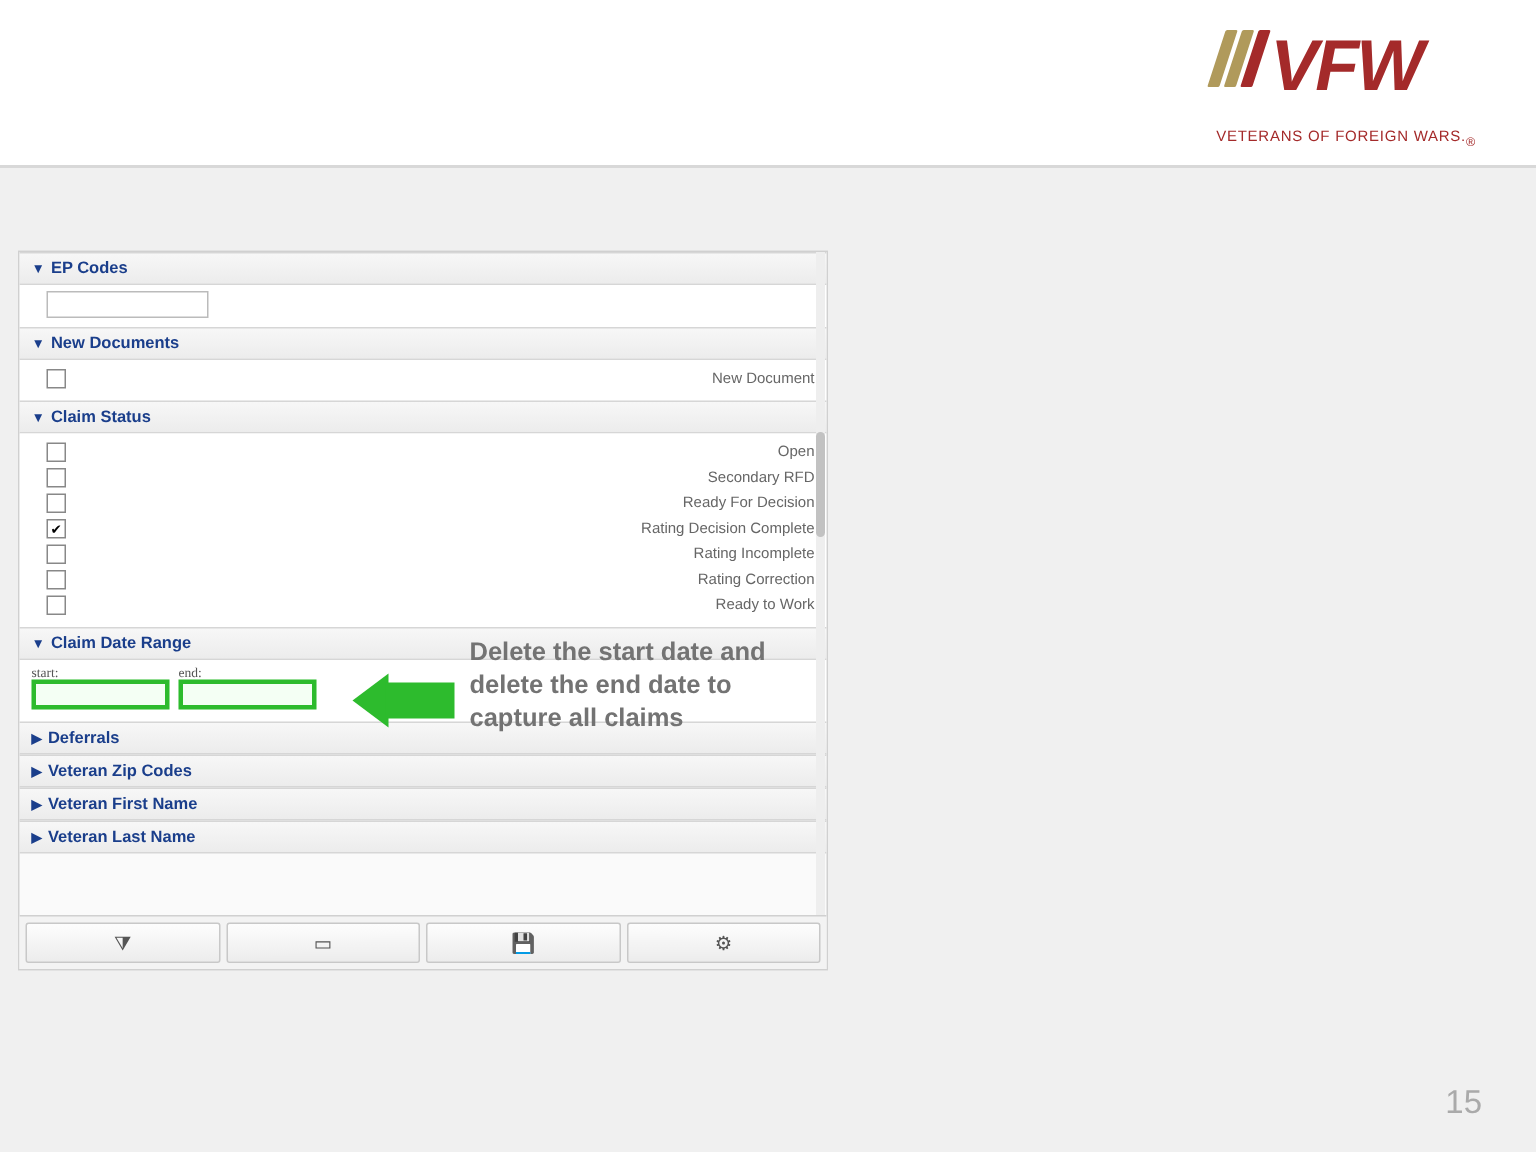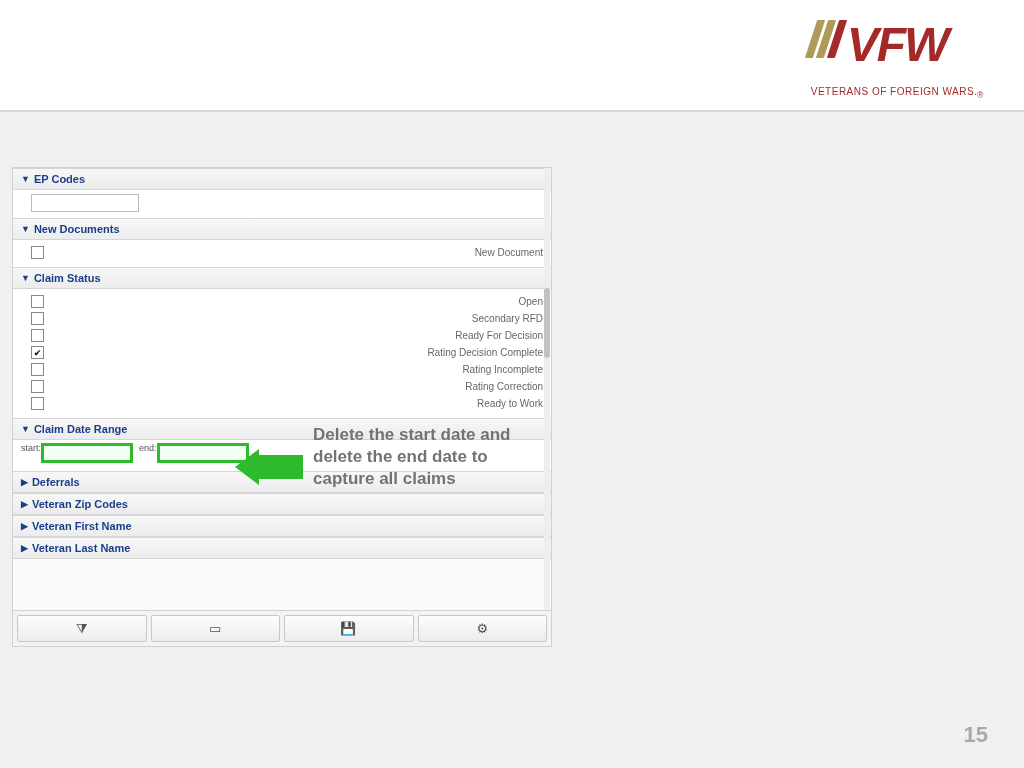--- a/index.html
+++ b/index.html
@@ -30,39 +30,39 @@
 
 .sect-head { background: linear-gradient(#f7f7f7,#ececec); border-top:1px solid #d6d6d6; border-bottom:1px solid #d6d6d6; padding:4px 8px; font-size:11px; font-weight:700; color:#1a3e8b; display:flex; align-items:center; gap:4px; }
 .tri { font-size:9px; color:#1a3e8b; }
 .sect-body { background:#fff; padding:4px 8px 6px 18px; font-size:10px; color:#555; }
 .text-input { width:108px; height:18px; border:1px solid #bbb; background:#fff; box-sizing:border-box; }
 .chk-row { display:flex; align-items:center; gap:6px; padding:2px 0; font-size:10px; color:#666;justify-content:space-between; }
 .chk { width:11px; height:11px; border:1px solid #888; background:#fff; display:flex; align-items:center; justify-content:center; font-size:9px; color:#000; }
 .chk.checked::after { content:"✔"; }
 
 .date-row { display:flex; gap:6px; padding:3px 8px 8px 8px; background:#fff; font-size:9px; color:#555; }
-.date-box { flex-direction:row; display:flex; }
+.date-box { flex-direction:column; display:flex;font-family:Liberation Serif, serif; }
 .date-field { width:92px; height:20px; border:3px solid #2dbb2d; background:#f4fff4; box-sizing:border-box; }
 
 .arrow { position:absolute; left:226px; top:281px; }
 .arrow-body { width:46px; height:24px; background:#2dbb2d; position:absolute; left:18px; top:6px; }
 .arrow-head { width:0; height:0; border-top:18px solid transparent; border-bottom:18px solid transparent; border-right:24px solid #2dbb2d; position:absolute; left:-4px; top:0; }
 
 .callout-text { position:absolute; left:300px; top:256px; width:230px; font-size:17px; font-weight:700; color:#737373; line-height:1.3; }
 
 
 .btn-bar { height:36px; background:#f3f3f3; border-top:1px solid #d0d0d0; display:flex; gap:4px; padding:4px; box-sizing:border-box; }
 .bar-btn { flex:1; background:linear-gradient(#fdfdfd,#ececec); border:1px solid #c8c8c8; border-radius:2px; display:flex; align-items:center; justify-content:center; font-size:13px; color:#555; }
 
 
 .bullets { position:absolute; left:570px; top:88px; width:420px; font-size:22px; color:#1a1a1a; line-height:1.3; }
 .bullets ul { padding-left:34px; margin:0; }
 .bullets li { margin-bottom:32px; padding-left:6px; }
 
-.page-num { position:absolute; right:36px; bottom:20px; font-size:22px; color:#aaaaaa;font-weight:bold; }
+.page-num { position:absolute; right:36px; bottom:20px; font-size:22px; color:#aaaaaa; }
 </style>
 </head>
 <body>
 
 <div class="header">
   <div class="logo">
     <div class="logo-top">
       <div class="stripes">
         <div class="stripe s1"></div>
           <div class="stripe s2"></div>

